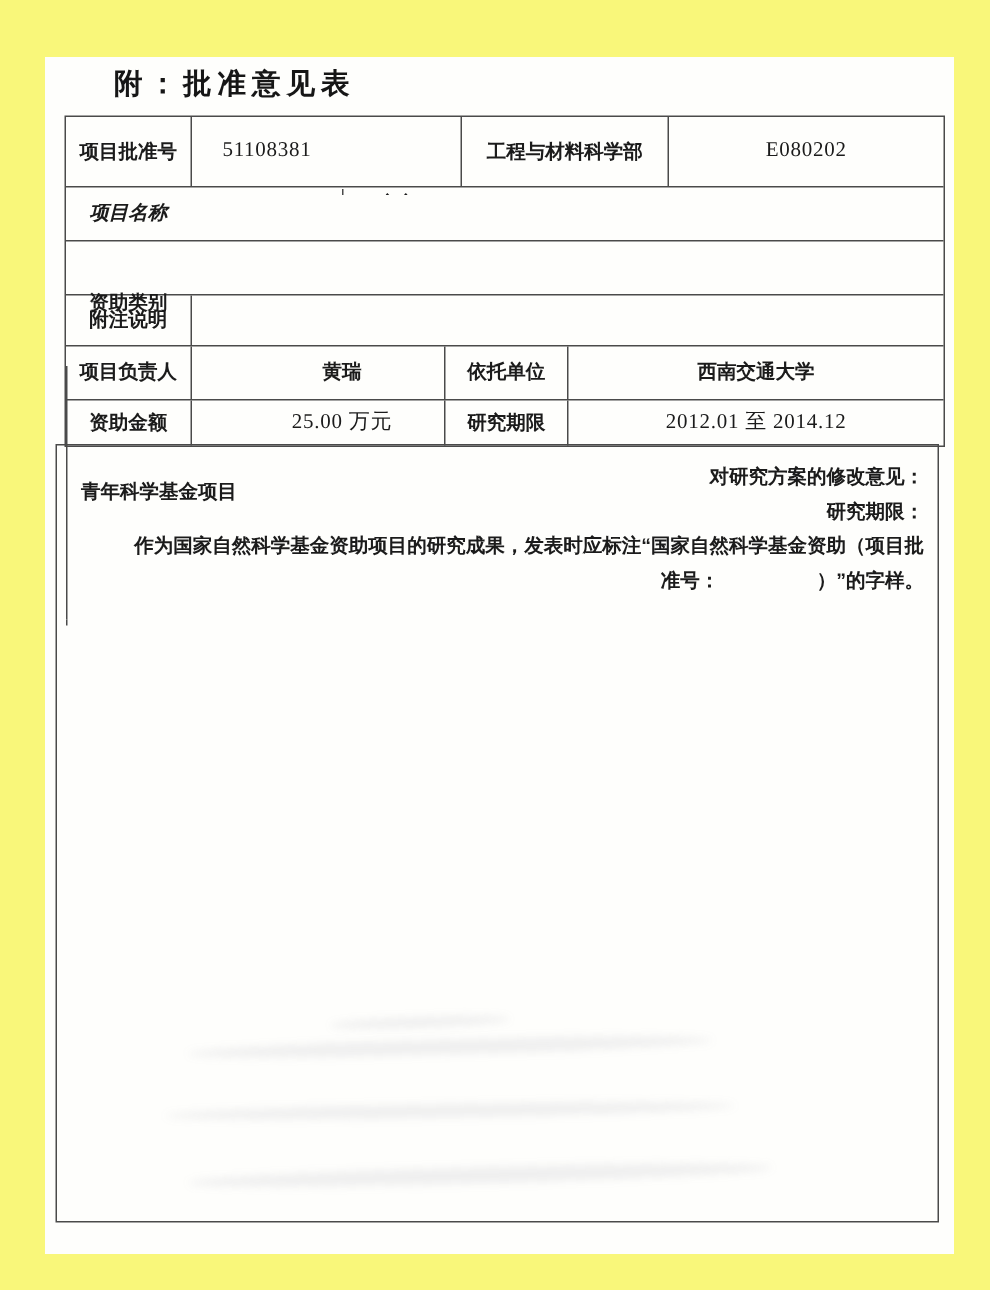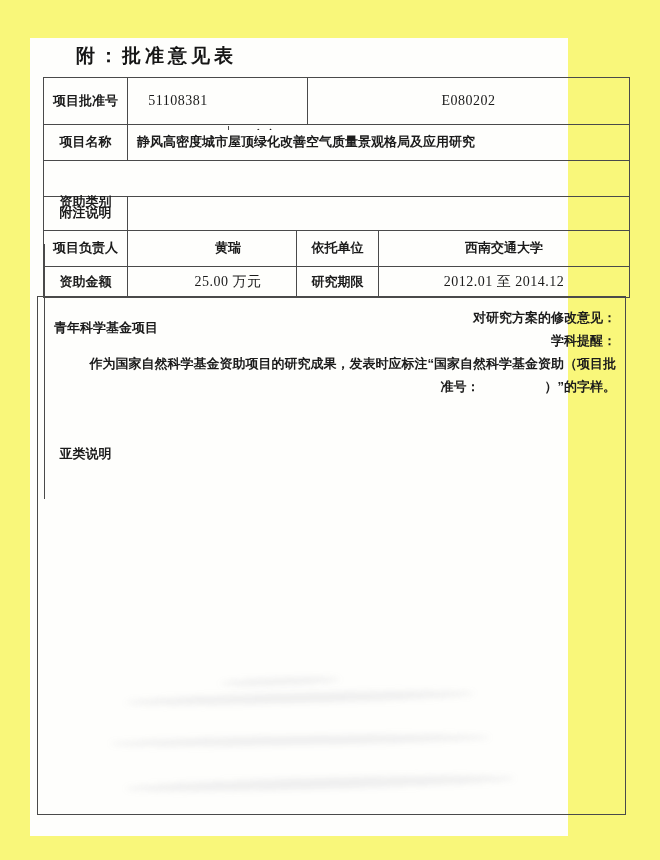--- a/index.html
+++ b/index.html
@@ -3,21 +3,21 @@
 <meta charset="utf-8">
 <style>
   html,body{margin:0;padding:0;}
   body{
     width:660px;height:860px;position:relative;overflow:hidden;
     background:#F9F77A;
     font-family:"Liberation Sans",sans-serif;
     color:#1b1b1b;
   }
   .page{
-    position:absolute;left:30px;top:38px;width:538px;height:798px;
+    position:absolute;left:30px;top:38px;width:606px;height:798px;
     background:#FEFEFC;
   }
   .title{
     position:absolute;left:46px;top:5px;margin:0;
     font-size:19px;font-weight:700;letter-spacing:4px;color:#161616;
   }
   
   .info-table{
     position:absolute;left:13px;top:39px;width:585px;
     border:1px solid #4a4a4a;
@@ -28,21 +28,21 @@
     box-sizing:border-box;
     display:flex;align-items:center;justify-content:center;
     text-align:center;
     font-size:13px;font-weight:600;line-height:1.3;
     padding:2px 4px;
     overflow:hidden;
   }
   .cell + .cell{border-left:1px solid #4a4a4a;}
   .cell.left{justify-content:flex-start;text-align:left;padding-left:9px;}
   .cell.stack{flex-direction:column;}
-  .r1{height:46px;} .r2{height:35px;} .r3{height:35px;flex-direction:column;}
+  .r1{height:46px;} .r2{height:35px;font-style:italic;} .r3{height:35px;flex-direction:column;}
   .r4{height:33px;} .r5{height:35px;} .r6{height:30px;}
   .wA{width:83px;flex:0 0 83px;}
   .wB1{width:101px;flex:0 0 101px;}
   .wC1{width:79px;flex:0 0 79px;margin-top:48px;}
   .wD1{width:138px;flex:0 0 138px;}
   .wE1{width:70px;flex:0 0 70px;}
   .w2{width:169px;flex:0 0 169px;padding-left:36px;}
   .w3{width:82px;flex:0 0 82px;}
   .grow{flex:1 1 auto;}
   .num{
@@ -80,32 +80,31 @@
 
   <div class="info-table">
 
     <div class="row r1">
       <div class="cell wA">项目批准号</div>
       <div class="cell wB1 num">51108381</div>
       <div class="cell wC1 stack">
         <span>归口管理</span>
         <span>部门</span>
       </div>
+      <div class="cell wD1">工程与材料科学部</div>
       <div class="cell grow num">E080202</div>
     </div>
 
     <div class="row r2">
       <div class="cell wA">项目名称</div>
-      <div class="cell grow left">静风高密度城市屋顶绿化改善空气质量景观格局及应用研究</div>
     </div>
 
     <div class="row r3">
       <div class="cell wA">资助类别</div>
       <div class="cell w2 left">青年科学基金项目</div>
-      <div class="cell w3">亚类说明</div>
       <div class="cell grow"></div>
     </div>
 
     <div class="row r4">
       <div class="cell wA">附注说明</div>
       <div class="cell grow left"></div>
     </div>
 
     <div class="row r5">
       <div class="cell wA">项目负责人</div>
@@ -118,21 +117,21 @@
       <div class="cell wA">资助金额</div>
       <div class="cell w2 num">25.00 万元</div>
       <div class="cell w3">研究期限</div>
       <div class="cell grow num">2012.01 至 2014.12</div>
     </div>
 
   </div>
 
   <div class="comment-box">
     <p>对研究方案的修改意见：</p>
-    <p class="indent-1">学科提醒：</p>
+    <p class="indent-1">研究期限：</p>
     <p class="indent-2">作为国家自然科学基金资助项目的研究成果，发表时应标注“国家自然科学基金资助（项目批</p>
     <p>准号：　　　　　）”的字样。</p>
   </div>
 
   <div class="smudge">
     <div class="smudge-line sm1"></div>
     <div class="smudge-line sm2"></div>
     <div class="smudge-line sm3"></div>
     <div class="smudge-line sm4"></div>
   </div>

